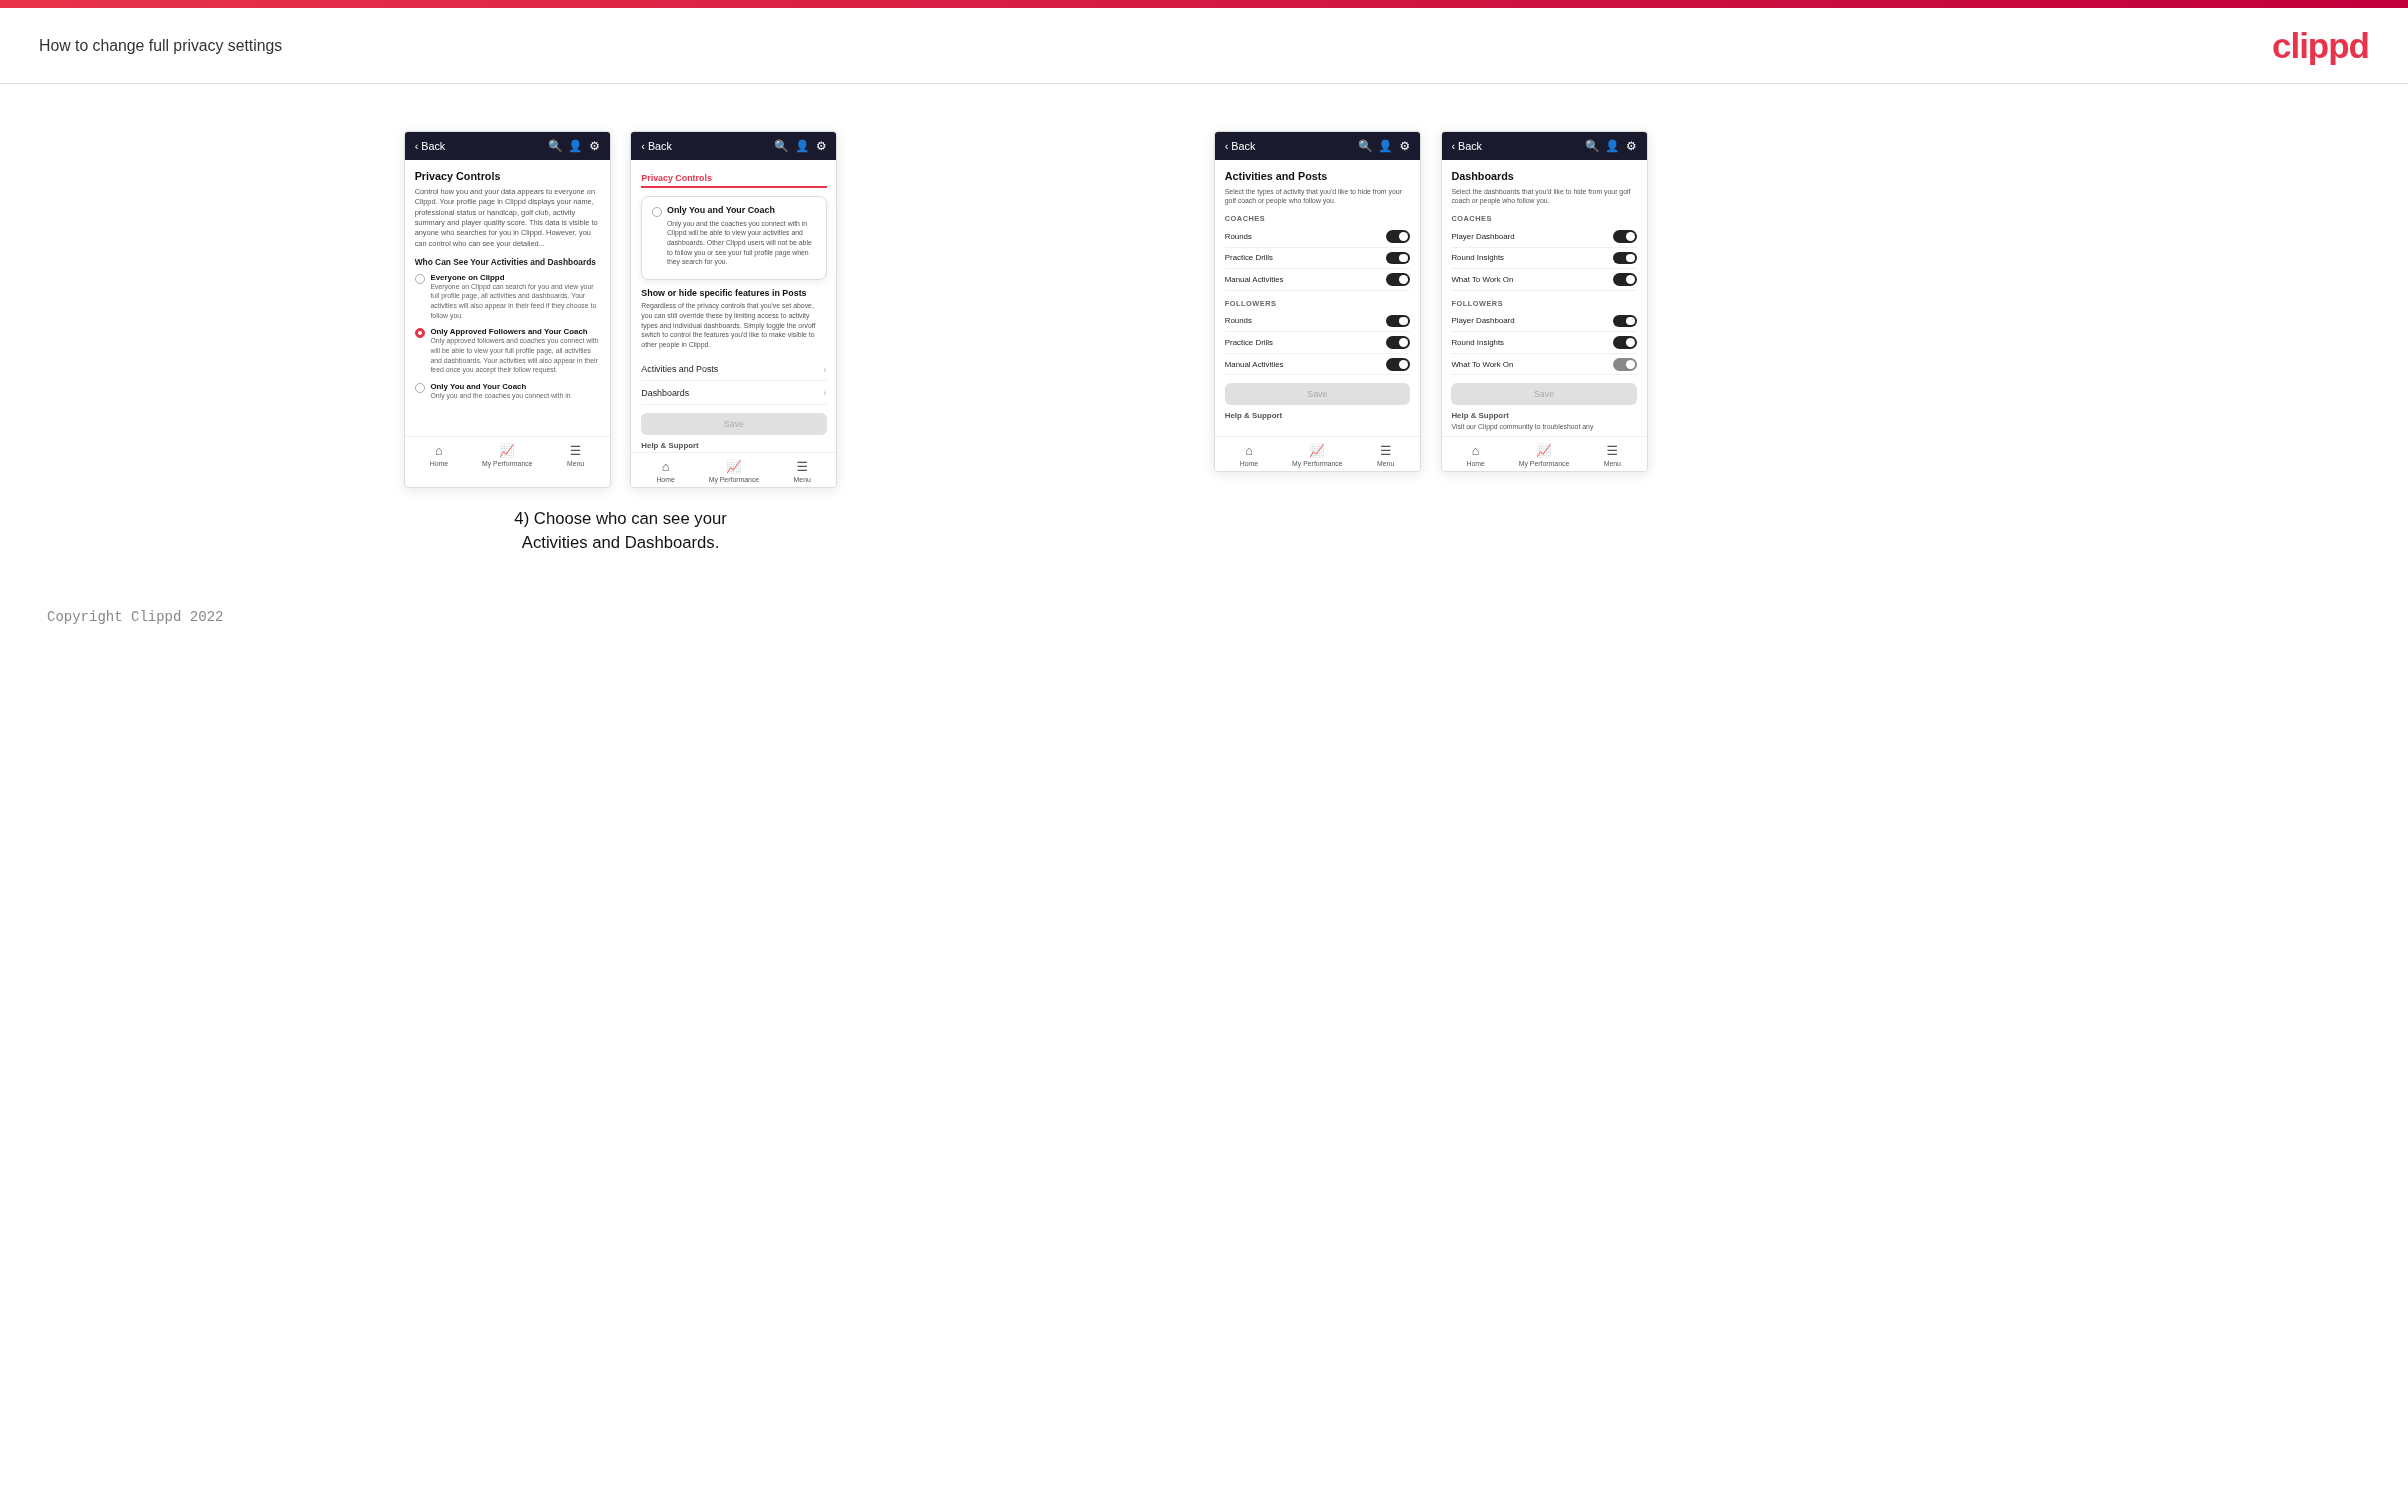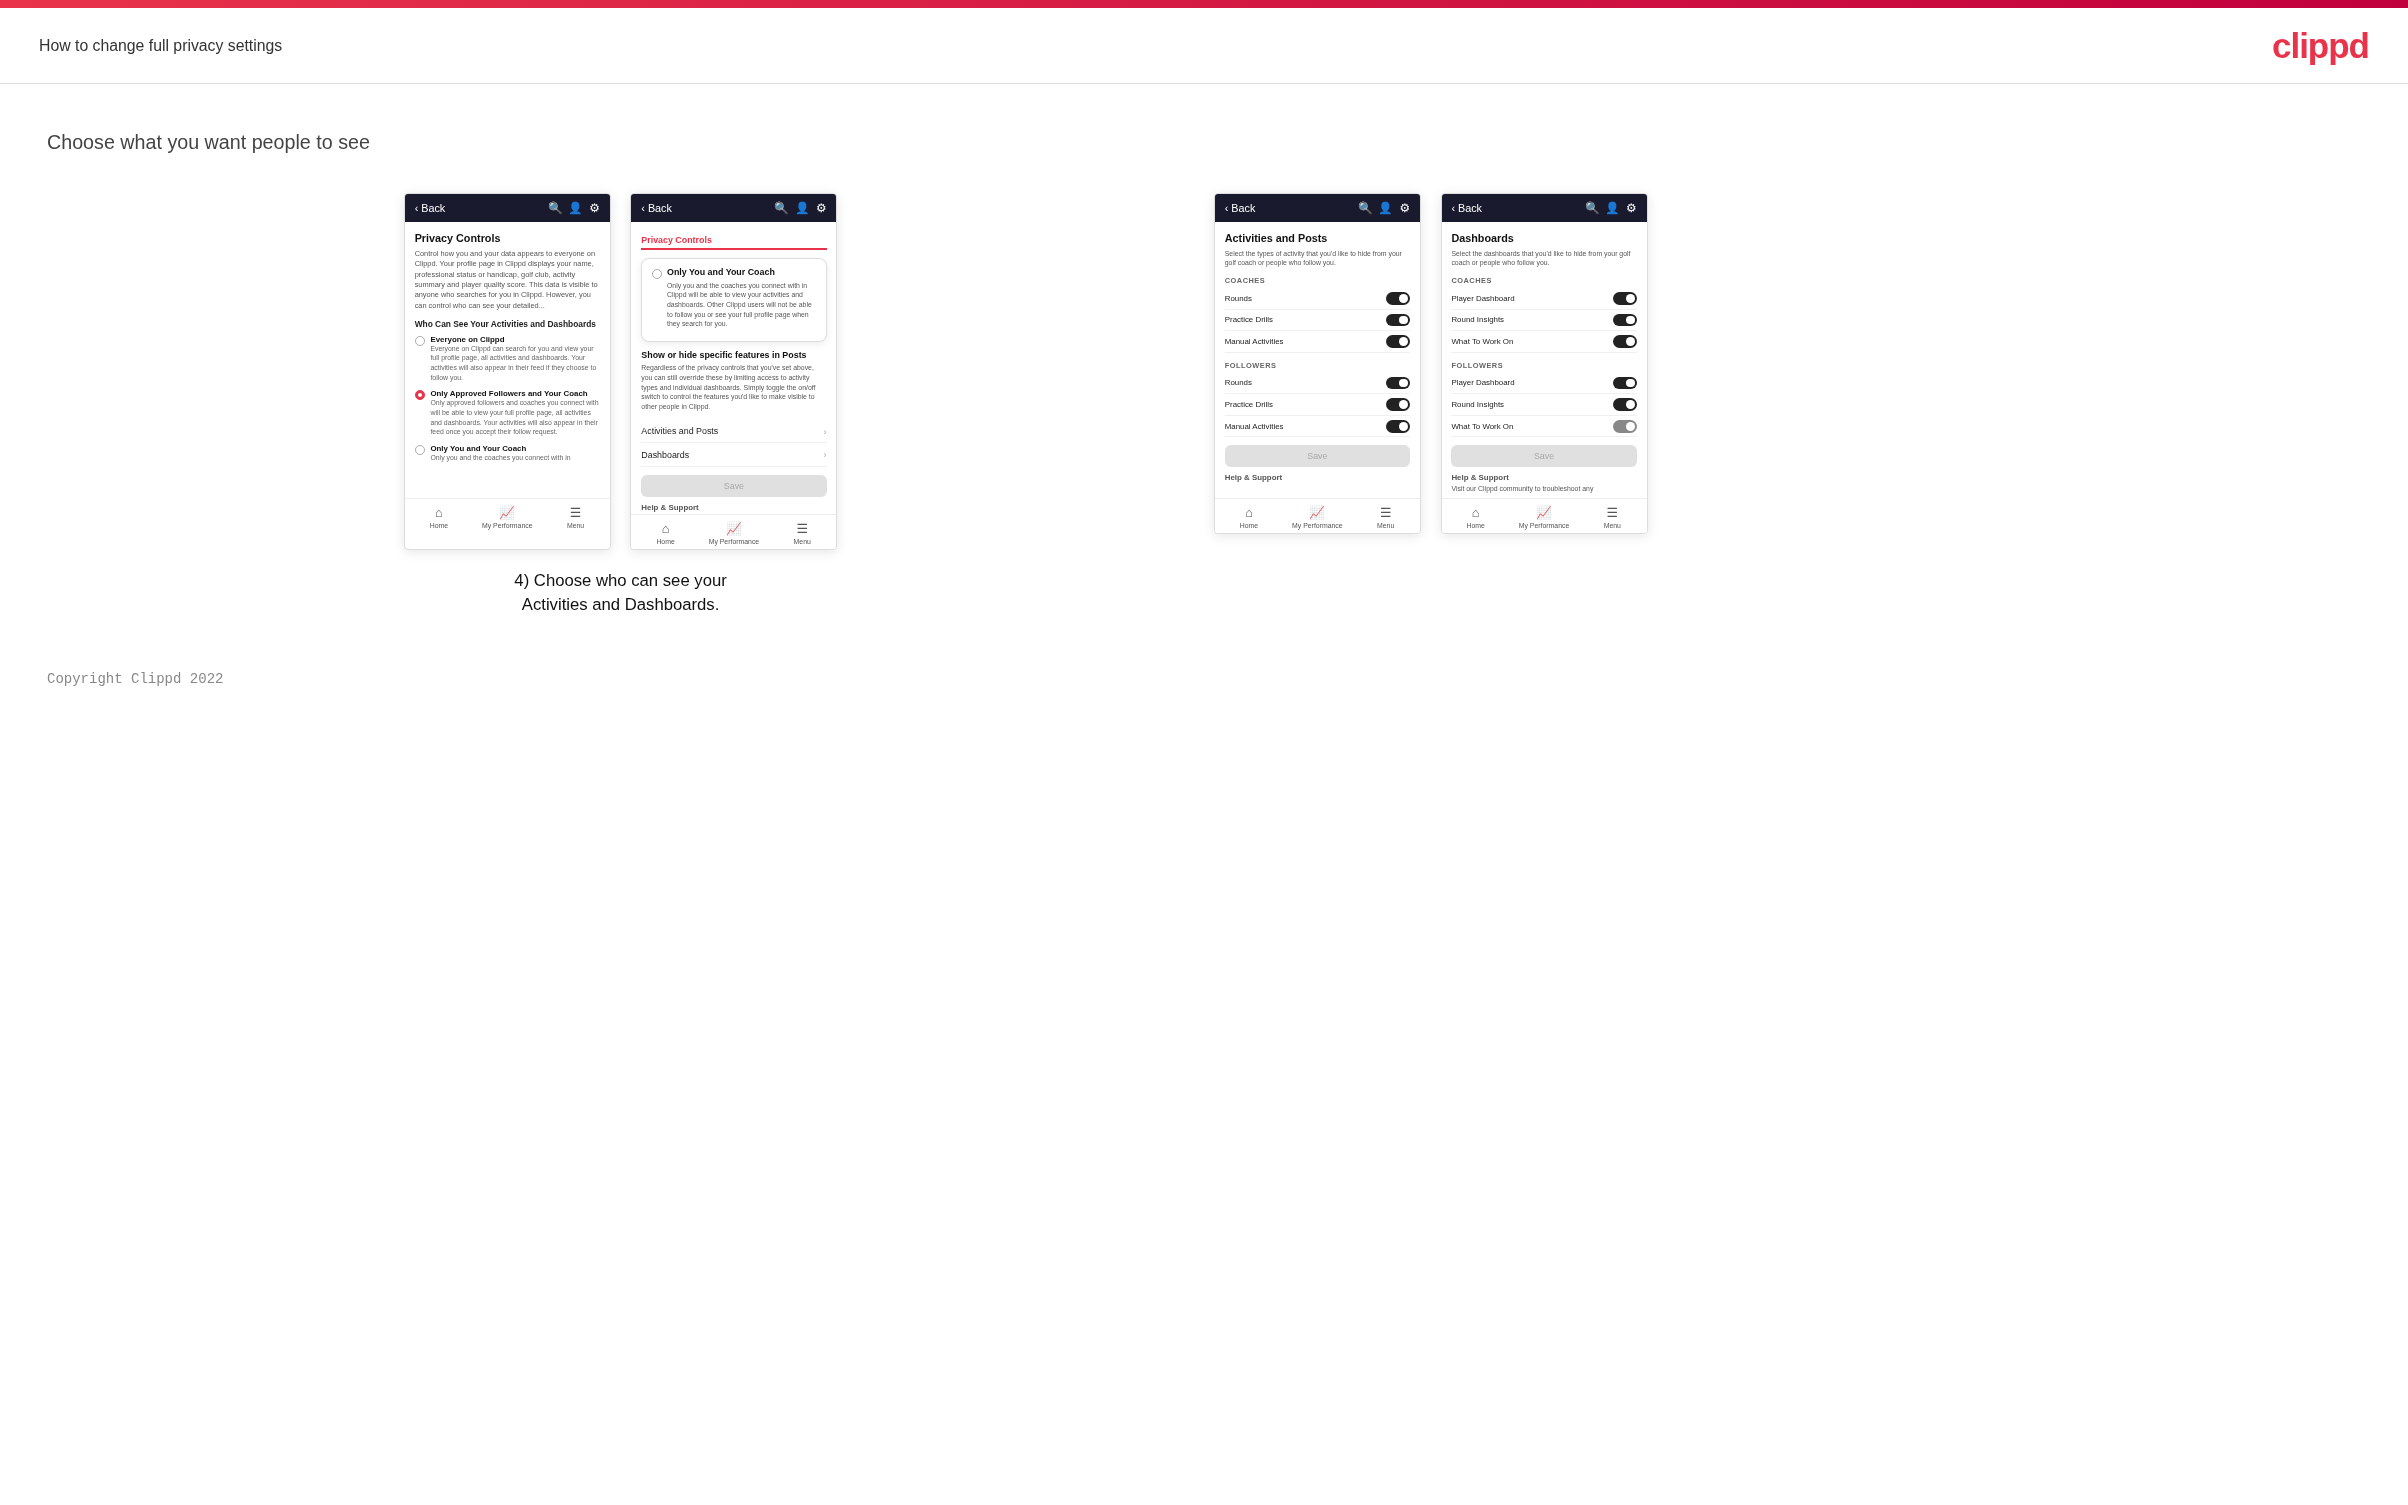--- a/index.html
+++ b/index.html
@@ -361,21 +361,20 @@
 <body>
 
 <div class="top-bar"></div>
 
 <div class="header">
   <span class="header-title">How to change full privacy settings</span>
   <span class="logo">clippd</span>
 </div>
 
 <div class="page-content">
-  <div class="page-subheading">Choose what you want people to see</div>
 
   <div class="groups-row">
 
     <div class="group-left">
       <div class="mocks-pair">
 
         <div class="mobile-mock">
           <div class="mock-nav-bar">
             <span class="mock-nav-back">‹ Back</span>
             <div class="mock-nav-icons">

